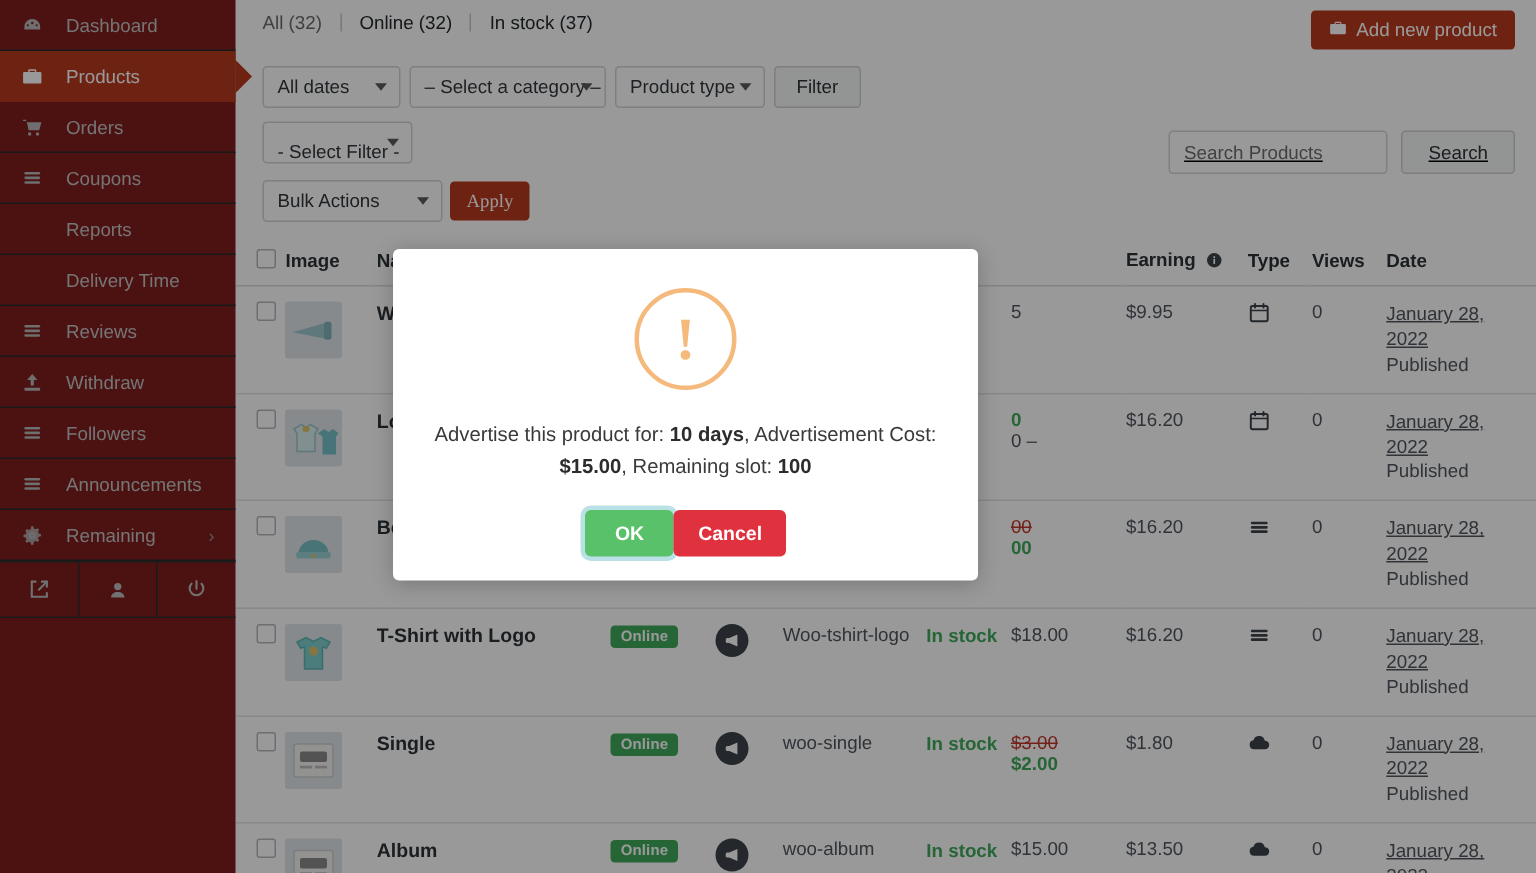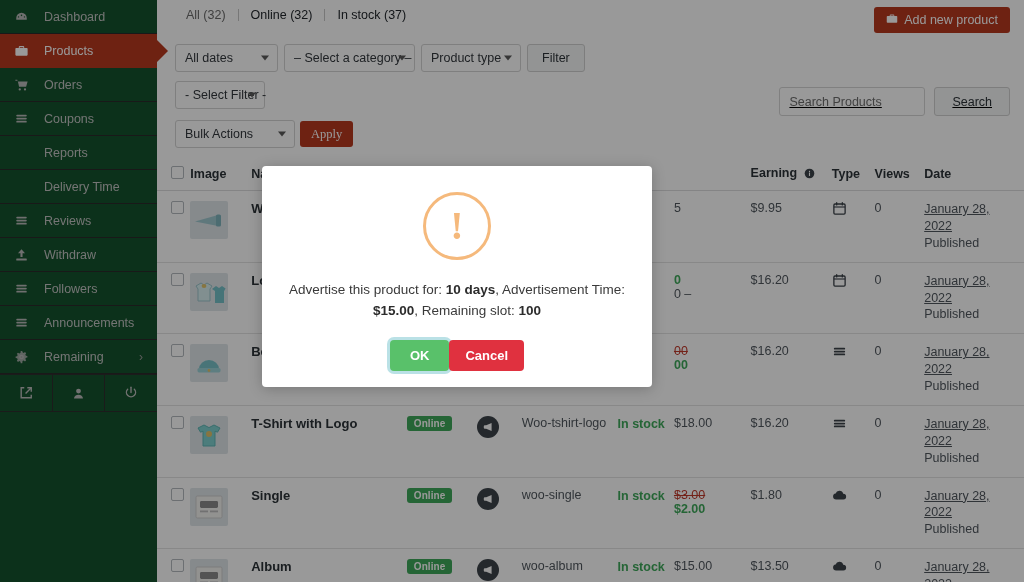--- a/index.html
+++ b/index.html
@@ -8,21 +8,21 @@
     overflow: hidden;
     font-family: "Liberation Sans", sans-serif;
     background: #ffffff;
   }
   #root { position: relative; width: 1024px; height: 582px; }
 
   
   .sidebar {
     position: absolute; left: 0; top: 0;
     width: 157px; height: 582px;
-    background: #14532d;
+    background: #7f1d1d;
     color: #c9c9c9;
     z-index: 5;
   }
   .nav-item {
     display: flex; align-items: center;
     height: 34px;
     padding-left: 14px;
     font-size: 12.5px;
     color: #c3c3c3;
     border-bottom: 1px solid #2a2a2a;
@@ -68,21 +68,21 @@
   
   .main {
     position: absolute; left: 157px; top: 0;
     width: 867px; height: 582px;
     background: #ffffff;
     overflow: hidden;
   }
 
   .tabbar {
     display: flex; align-items: center;
-    height: 30px; padding-left: 29px;
+    height: 30px; padding-left: 18px;
     gap: 0px;
     font-size: 12.5px;
   }
   .tabbar .tab { padding: 0 12px 0 0; color: #23282d; white-space: nowrap; }
   .tabbar .tab.muted { color: #6b6b6b; }
   .tabbar .sep { width: 1px; height: 12px; background: #c6c6c6; margin-right: 12px; }
 
   .addbtn {
     position: absolute; right: 14px; top: 7px;
     height: 26px; padding: 0 12px;
@@ -102,24 +102,24 @@
     padding: 0 24px 0 9px;
     display: flex; align-items: center;
     position: relative; white-space: nowrap;
   }
   .sel .caret {
     position: absolute; right: 8px; top: 50%; transform: translateY(-50%);
     width: 0; height: 0;
     border-left: 4px solid transparent; border-right: 4px solid transparent;
     border-top: 5px solid #5a5a5a;
   }
-  .sel.w-dates { width: 103px; text-align: center; }
+  .sel.w-dates { width: 92px; text-align: center; }
   .sel.w-cat { width: 131px; }
   .sel.w-ptype { width: 100px; }
-  .sel.w-filter { width: 90px; }
+  .sel.w-filter { width: 100px; align-items: flex-end; }
   .sel.w-bulk { width: 120px; }
 
   .btn-plain {
     height: 28px; padding: 0 14px;
     border: 1px solid #d0d0d0; background: #f6f7f7;
     border-radius: 3px; font-size: 12.5px; color: #2c3338;
     cursor: pointer;
   }
   .btn-apply {
     height: 26px; padding: 0 11px;
@@ -653,21 +653,21 @@
     </table>
   </div>
 
   <div class="overlay"></div>
 
   <div class="modal">
     <div class="warn-circle">
       <span>!</span>
     </div>
     <div class="modal-text">
-      <span>Advertise this product for: </span><b>10 days</b><span>, Advertisement Time: </span><b>$15.00</b><span>, Remaining slot: </span><b>100</b>
+      <span>Advertise this product for: </span><b>10 days</b><span>, Advertisement Cost: </span><b>$15.00</b><span>, Remaining slot: </span><b>100</b>
     </div>
     <div class="modal-actions">
       <button class="btn-ok">OK</button>
       <button class="btn-cancel">Cancel</button>
     </div>
   </div>
 
 </div>
 
 </body></html>

